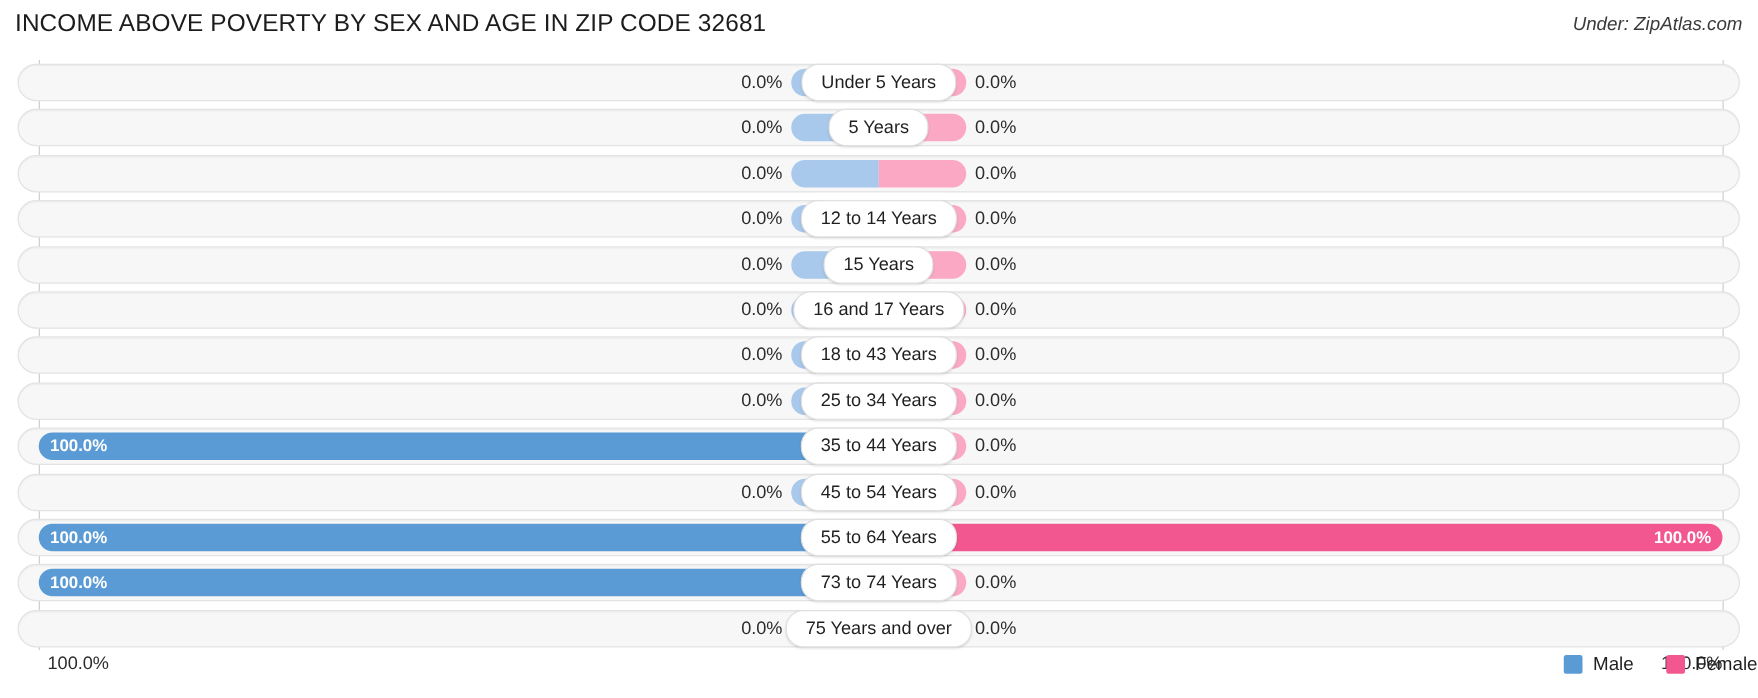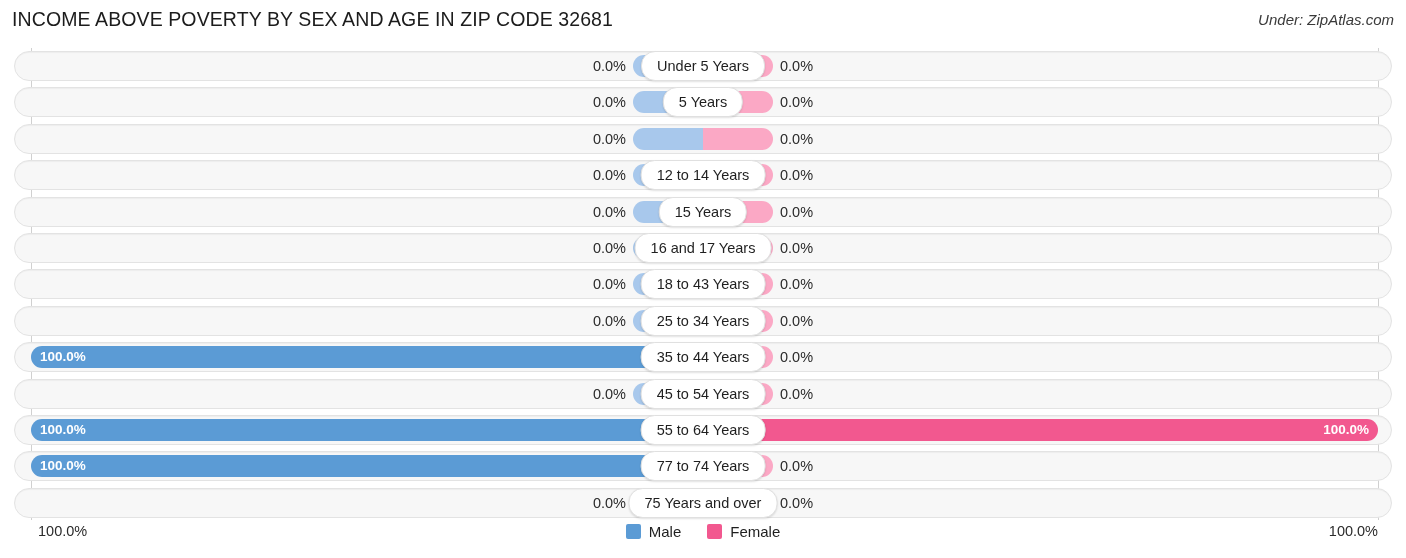--- a/index.html
+++ b/index.html
@@ -174,21 +174,21 @@
   }
   .tick-left  { left: 38px; }
   .tick-right { right: 28px; }
 
   .legend {
     position: absolute;
     left: 0;
     right: 0;
     top: 3px;
     display: flex;
-    justify-content: center;
+    justify-content: flex-end;
     align-items: center;
     gap: 26px;
   }
   .legend-item {
     display: flex;
     align-items: center;
     gap: 8px;
     font-size: 15px;
     color: #1f1f1f;
   }
@@ -369,21 +369,21 @@
         <div class="half half-left">
           <div class="bar bar-left full-left" style="left: 0px; right: 0px;">
             <div class="val val-inside-left">100.0%</div>
           </div>
         </div>
         <div class="half half-right">
           <div class="bar bar-right" style="width: 70px;">
             <div class="val val-right-out">0.0%</div>
           </div>
         </div>
-        <div class="pill">77 to 74 Years</div>
+        <div class="pill">73 to 74 Years</div>
       </div>
       <div class="row">
         <div class="track"></div>
         <div class="half half-left">
           <div class="bar bar-left" style="width: 70px;">
             <div class="val val-left-out">0.0%</div>
           </div>
         </div>
         <div class="half half-right">
           <div class="bar bar-right" style="width: 70px;">

